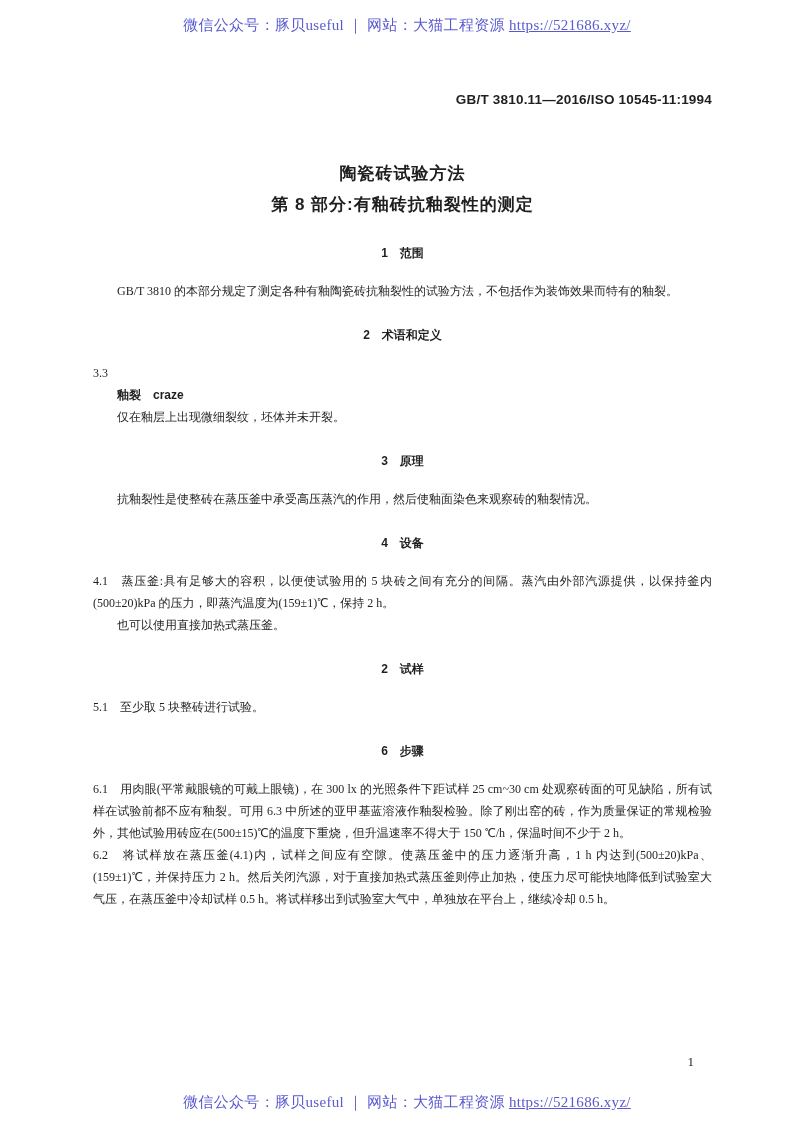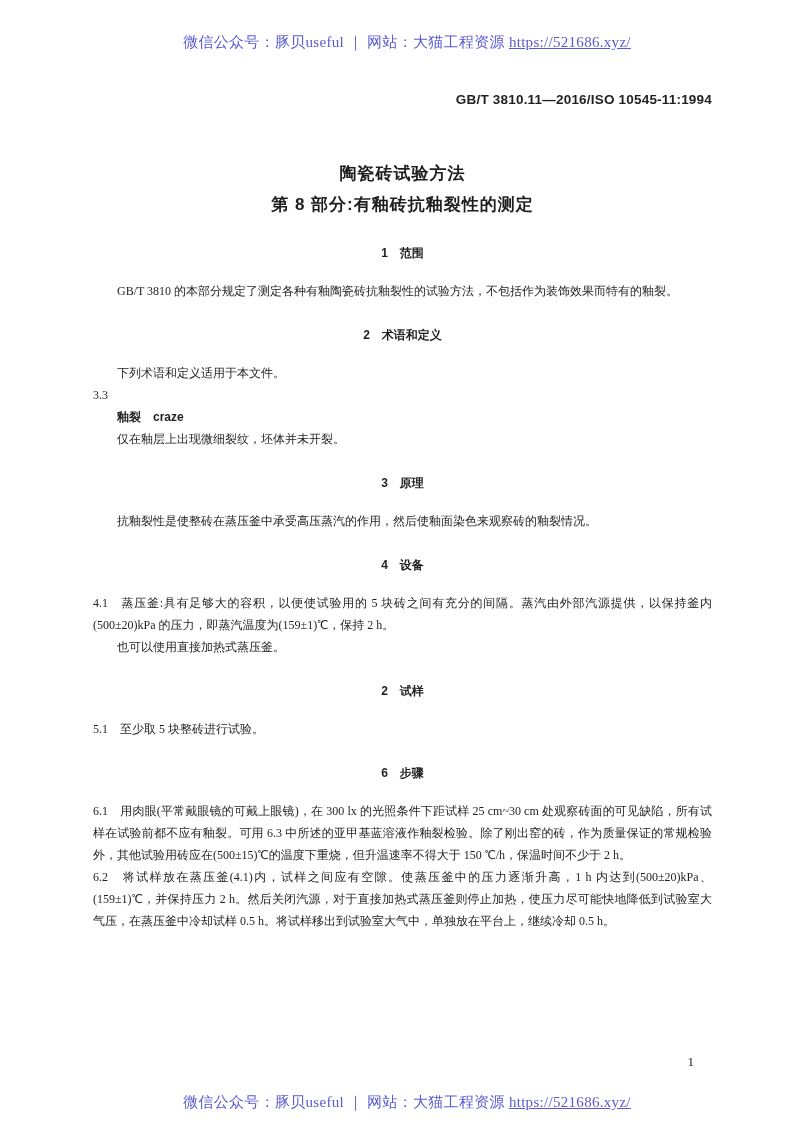--- a/index.html
+++ b/index.html
@@ -11,21 +11,20 @@
     font-family: "Liberation Serif", serif;
     overflow: hidden;
     margin: 0 auto;
   }
   .watermark {
     position: absolute; left: 14px; right: 0;
     text-align: center;
     font-size: 15px;
     font-family: "Liberation Serif", serif;
     letter-spacing: 0.3px;
-    margin-top: 17px;
   }
   .wm-top { top: 16px; }
   .wm-bottom { bottom: 16px; }
   .wm-url { text-decoration: underline; cursor: pointer; color: inherit; }
   .std-number {
     position: absolute; top: 92px; right: 88px;
     font-weight: bold; font-size: 13.5px;
     font-family: "Liberation Sans", sans-serif;
     letter-spacing: 0.2px;
   }
@@ -64,21 +63,20 @@
 
   <div class="doc">
     <div class="title">
       <div>陶瓷砖试验方法</div>
       <div>第 8 部分:有釉砖抗釉裂性的测定</div>
     </div>
     <div class="content">
         <p class="blk-heading">1　范围</p>
         <p class="blk-para">GB/T 3810 的本部分规定了测定各种有釉陶瓷砖抗釉裂性的试验方法，不包括作为装饰效果而特有的釉裂。</p>
         <p class="blk-heading">2　术语和定义</p>
-        <p class="blk-para">下列术语和定义适用于本文件。</p>
         <p class="blk-label">3.3</p>
         <p class="blk-term">釉裂　craze</p>
         <p class="blk-para">仅在釉层上出现微细裂纹，坯体并未开裂。</p>
         <p class="blk-heading">3　原理</p>
         <p class="blk-para">抗釉裂性是使整砖在蒸压釜中承受高压蒸汽的作用，然后使釉面染色来观察砖的釉裂情况。</p>
         <p class="blk-heading">4　设备</p>
         <p class="blk-numbered">4.1　蒸压釜:具有足够大的容积，以便使试验用的 5 块砖之间有充分的间隔。蒸汽由外部汽源提供，以保持釜内(500±20)kPa 的压力，即蒸汽温度为(159±1)℃，保持 2 h。</p>
         <p class="blk-para">也可以使用直接加热式蒸压釜。</p>
         <p class="blk-heading">2　试样</p>
         <p class="blk-numbered">5.1　至少取 5 块整砖进行试验。</p>

